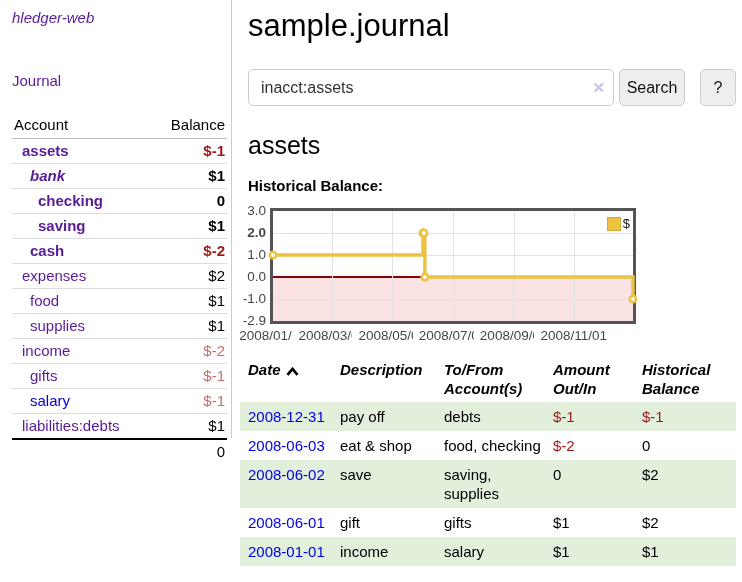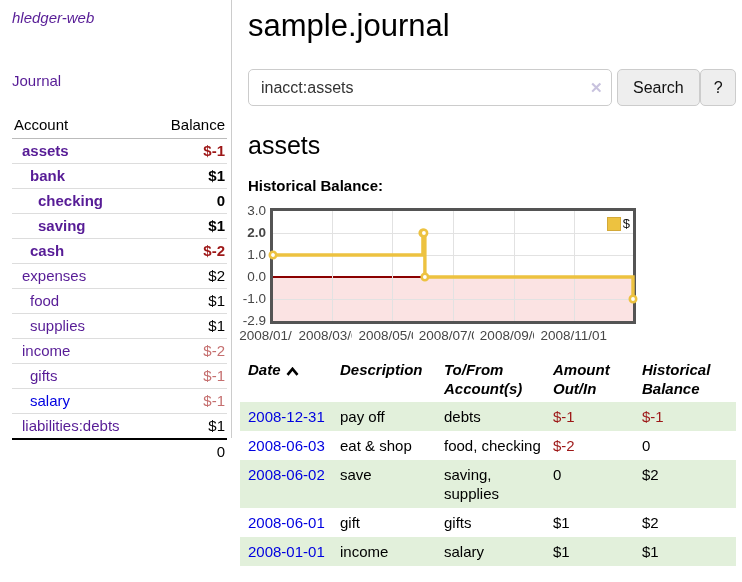--- a/index.html
+++ b/index.html
@@ -25,21 +25,21 @@
   .negf { color:#c56f6f; }
 
   
   #main { position:absolute; left:240px; top:0; width:496px; }
   #page-title { font-size:31px; font-weight:normal; margin:8px 0 0 8px; line-height:36px; }
   .search-row { display:flex; align-items:stretch; height:37px; margin:25px 0 0 8px; }
   .search-box { position:relative; width:366px; }
   #search-input { width:100%; height:100%; box-sizing:border-box; border:1px solid #ccc; border-radius:5px; font-size:16px; color:#333; padding:0 30px 0 12px; font-family:"Liberation Sans", sans-serif; }
   .clear-icon { position:absolute; right:9px; top:50%; transform:translateY(-50%); color:#c8c2de; font-size:15px; font-weight:bold; cursor:pointer; }
   .btn { background:#eee; border:1px solid #ccc; border-radius:5px; font-size:16px; color:#111; font-family:"Liberation Sans", sans-serif; cursor:pointer; }
-  .btn-search { margin-left:5px; width:84px; }
+  .btn-search { margin-left:5px; width:66px; }
   .btn-help { margin-left:auto; width:36px; }
   #account-heading { font-size:25px; font-weight:normal; margin:25px 0 0 8px; line-height:29px; }
   #chart-title { font-size:15px; font-weight:bold; margin:17px 0 0 8px; line-height:18px; }
 
   
   #chart { position:relative; height:142px; margin-top:6px; }
   #plot { position:absolute; left:30px; top:7px; width:360px; height:110px; border:3px solid #545454; background:#fff; }
   .pink-region { position:absolute; left:0; width:100%; background:#fbe3e3; }
   .hgrid { position:absolute; left:0; width:100%; height:1px; background:#e2e2e2; }
   .vgrid { position:absolute; top:0; width:1px; height:100%; background:#e2e2e2; }
@@ -76,21 +76,21 @@
       </thead>
       <tbody id="accounts-body">
           <tr>
             <td>
               <a href="#" class="acct b purple" style="padding-left: 10px;">assets</a>
             </td>
             <td class="bal b neg">$-1</td>
           </tr>
           <tr>
             <td>
-              <a href="#" class="acct b purple" style="padding-left: 18px;">bank</a>
+              <a href="#" class="acct b purple" style="padding-left: 18px; font-style: italic;">bank</a>
             </td>
             <td class="bal b ">$1</td>
           </tr>
           <tr>
             <td>
               <a href="#" class="acct b purple" style="padding-left: 26px;">checking</a>
             </td>
             <td class="bal b ">0</td>
           </tr>
           <tr>

